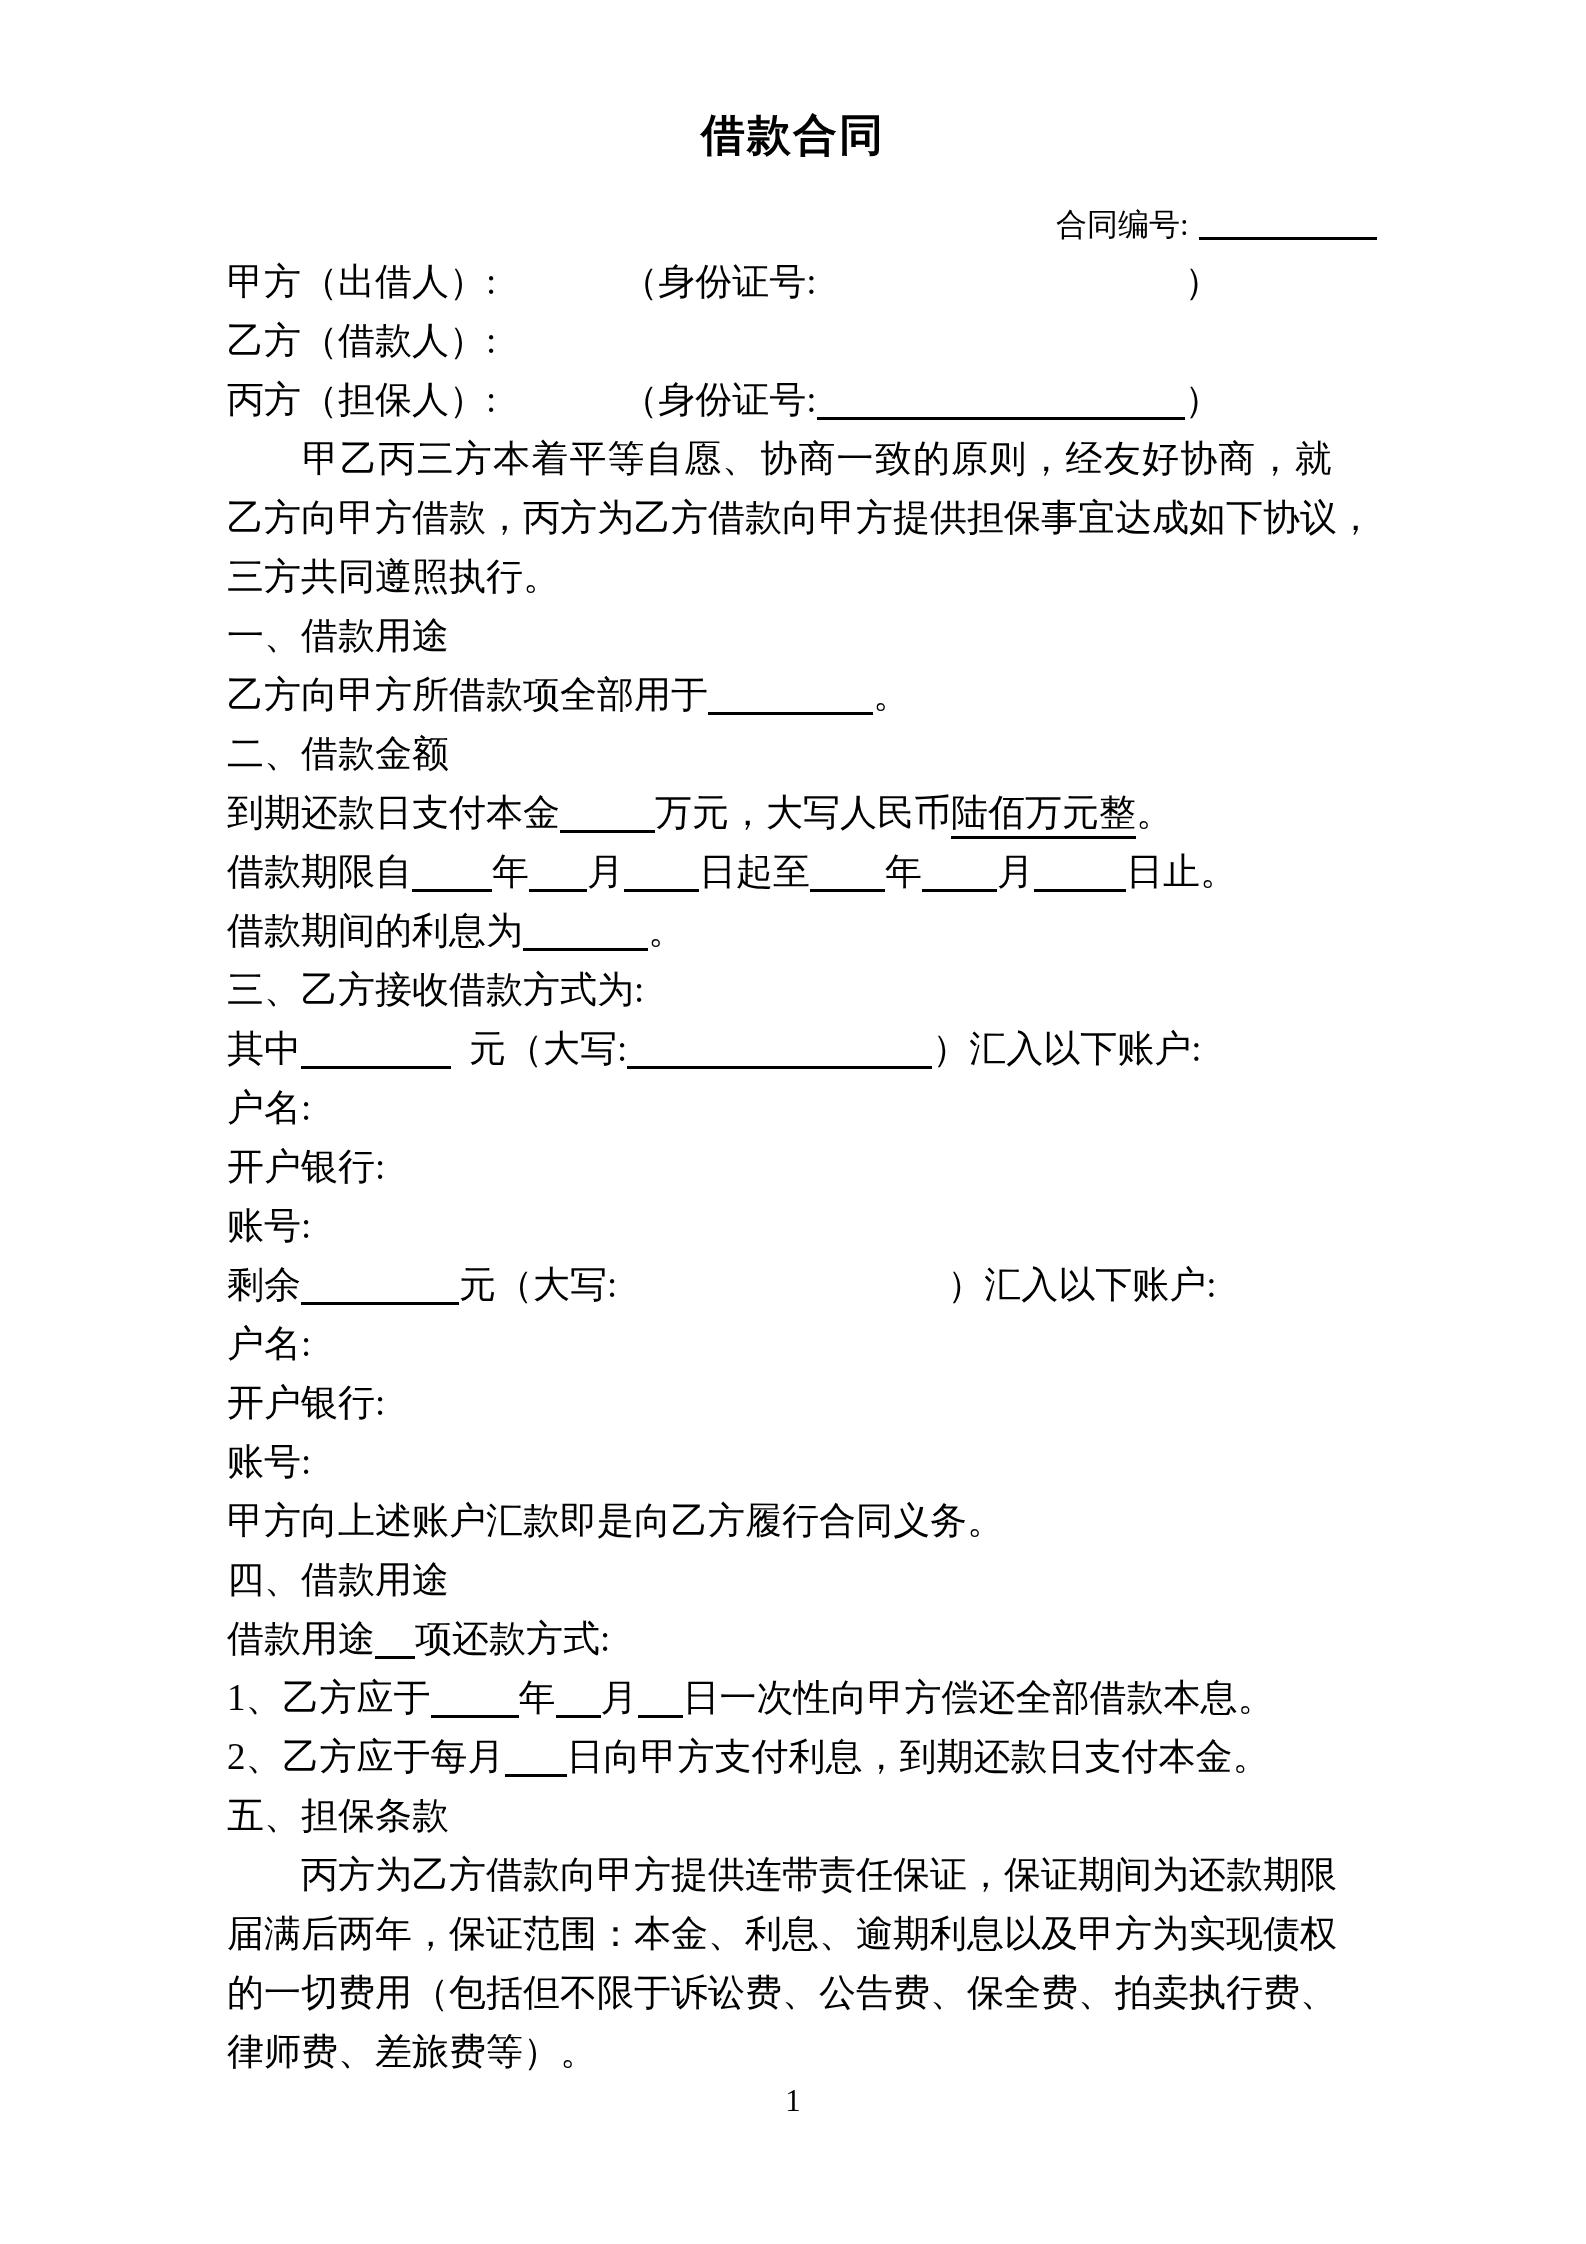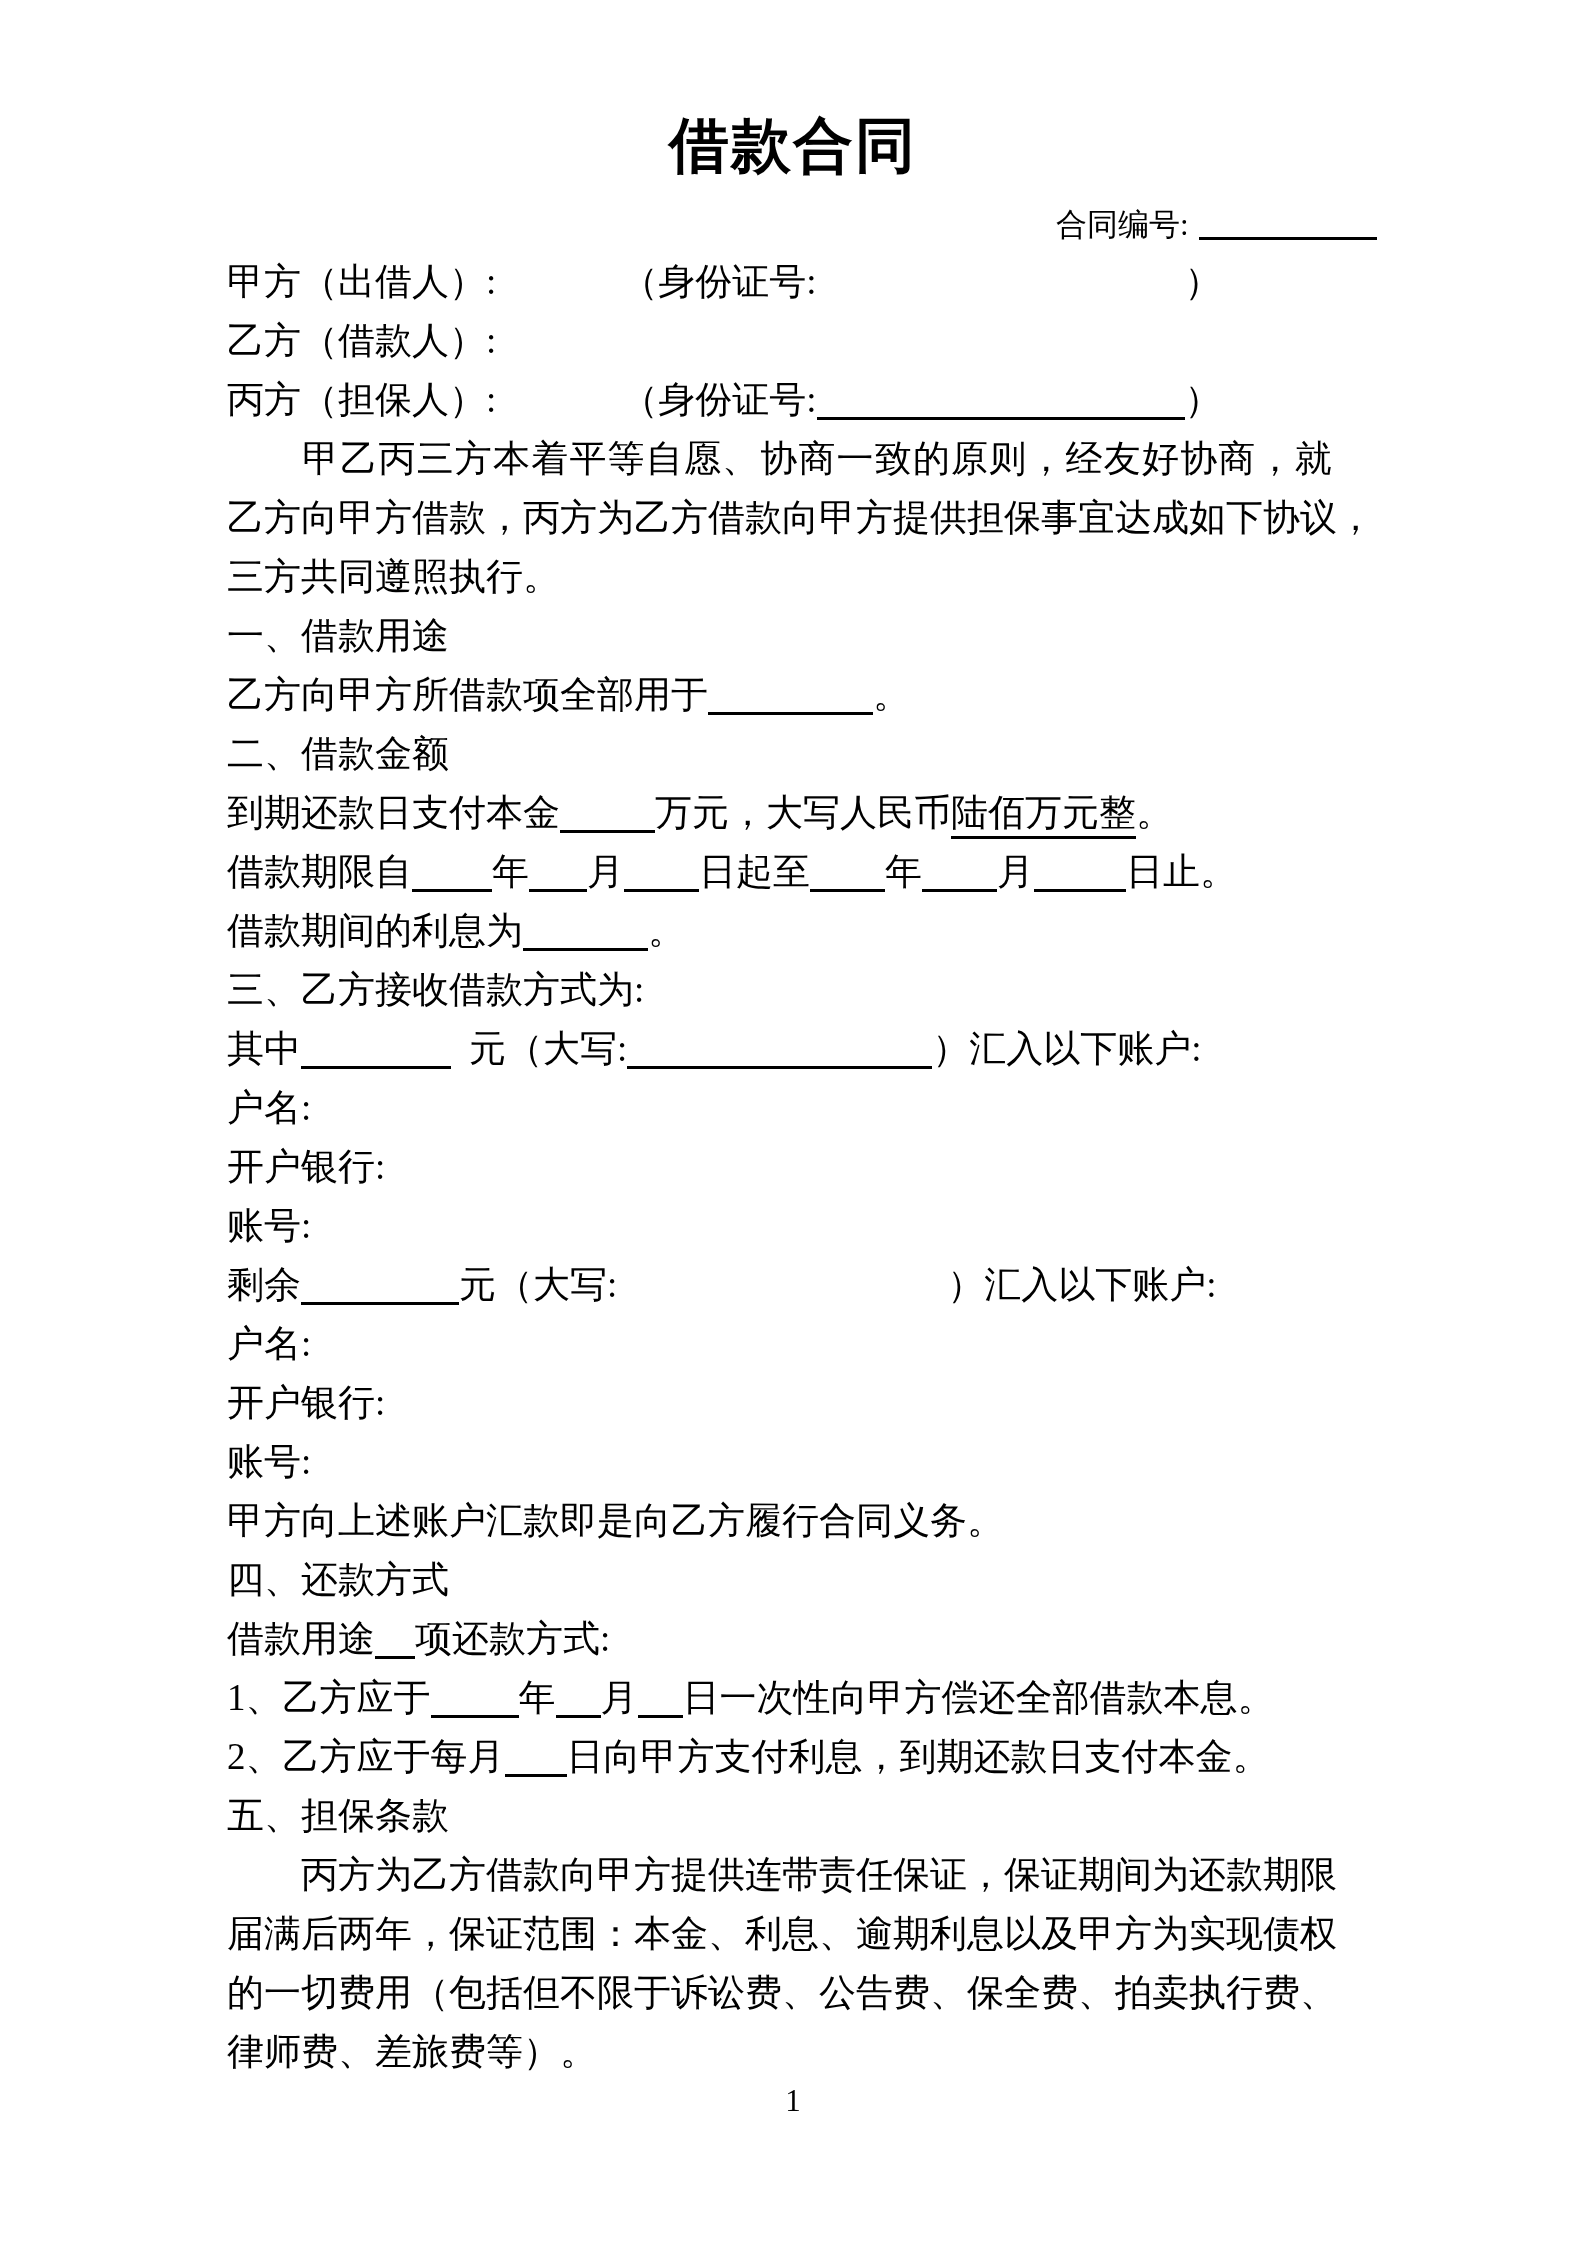--- a/index.html
+++ b/index.html
@@ -8,21 +8,21 @@
     width:1586px;height:2244px;
     margin:0 auto;
     background:#ffffff;
     color:#000000;
     font-family:"Liberation Serif","DejaVu Serif",serif;
     overflow:hidden;
   }
   .doc-title{
     position:absolute;top:110px;left:0;width:100%;
     text-align:center;
-    font-size:60px;font-weight:bold;
+    font-size:44px;font-weight:bold;
     letter-spacing:2px;
     line-height:1.2;
   }
   .contract-no{
     position:absolute;top:205px;left:1056px;
     font-size:31px;line-height:1.3;
     white-space:nowrap;
   }
   .cn-blank{
     display:inline-block;
@@ -165,21 +165,21 @@
       </div>
       <div class="line flexrow">
         <span class="seg-t">开户银行:</span>
         <span class="seg-fill"></span>
       </div>
       <div class="line flexrow">
         <span class="seg-t">账号:</span>
         <span class="seg-fill"></span>
       </div>
       <div class="line"><span class="seg-t">甲方向上述账户汇款即是向乙方履行合同义务。</span></div>
-      <div class="line"><span class="seg-t">四、还款方式</span></div>
+      <div class="line"><span class="seg-t">四、借款用途</span></div>
       <div class="line"><span class="seg-t">借款用途</span><span class="seg-u" style="width: 40px;"></span><span class="seg-t">项还款方式:</span></div>
       <div class="line"><span class="seg-t">1、乙方应于</span><span class="seg-u" style="width: 88px;"></span><span class="seg-t">年</span><span class="seg-u" style="width: 45px;"></span><span class="seg-t">月</span><span class="seg-u" style="width: 45px;"></span><span class="seg-t">日一次性向甲方偿还全部借款本息。</span></div>
       <div class="line"><span class="seg-t">2、乙方应于每月</span><span class="seg-u" style="width: 62px;"></span><span class="seg-t">日向甲方支付利息，到期还款日支付本金。</span></div>
       <div class="line"><span class="seg-t">五、担保条款</span></div>
       <div class="line justify">
         <span class="seg-sp" style="width: 74px;"></span>
         <span>丙</span>
         <span>方</span>
         <span>为</span>
         <span>乙</span>

